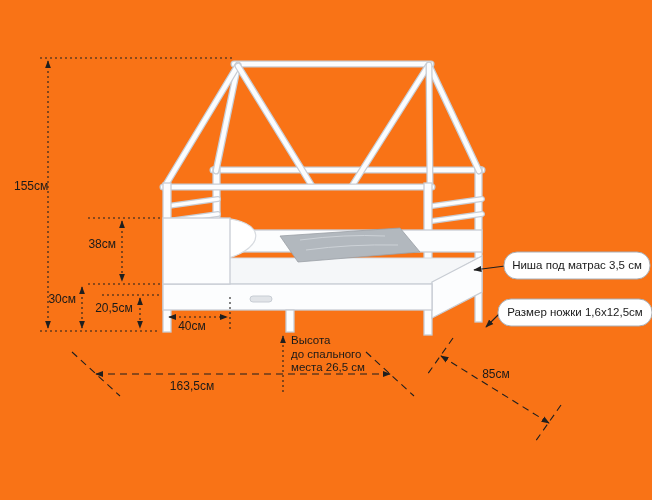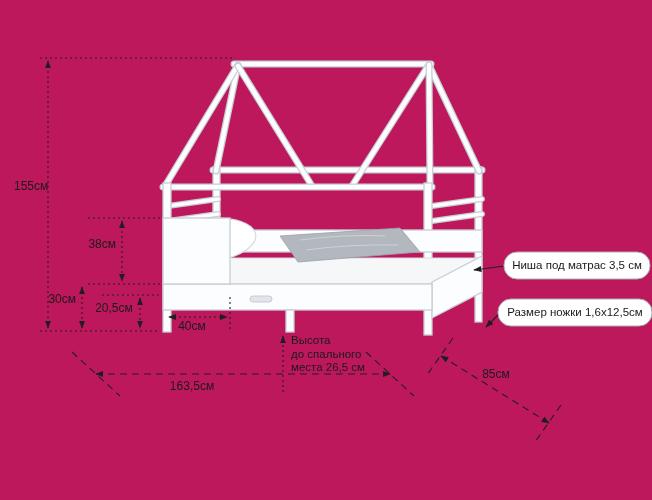--- a/index.html
+++ b/index.html
@@ -1,19 +1,19 @@
 <!DOCTYPE html>
 <html><head>
 <meta charset="utf-8">
 <style>
   html,body { margin:0; padding:0; background:#ffffff; }
   .canvas {
     position:relative;
     width:652px; height:500px;
-    background:#be185d;
+    background:#f97316;
     font-family:"Liberation Sans", sans-serif;
     overflow:hidden;
   }
   svg { display:block; font-family:"Liberation Sans", sans-serif; }
 
   
   .beam-o { stroke:#c8cdd4; stroke-width:7; fill:none; stroke-linecap:round; }
   .beam-i { stroke:#fcfdfe; stroke-width:4.4; fill:none; stroke-linecap:round; }
   .bar-o  { stroke:#c8cdd4; stroke-width:6; fill:none; stroke-linecap:round; }
   .bar-i  { stroke:#fcfdfe; stroke-width:3.6; fill:none; stroke-linecap:round; }

